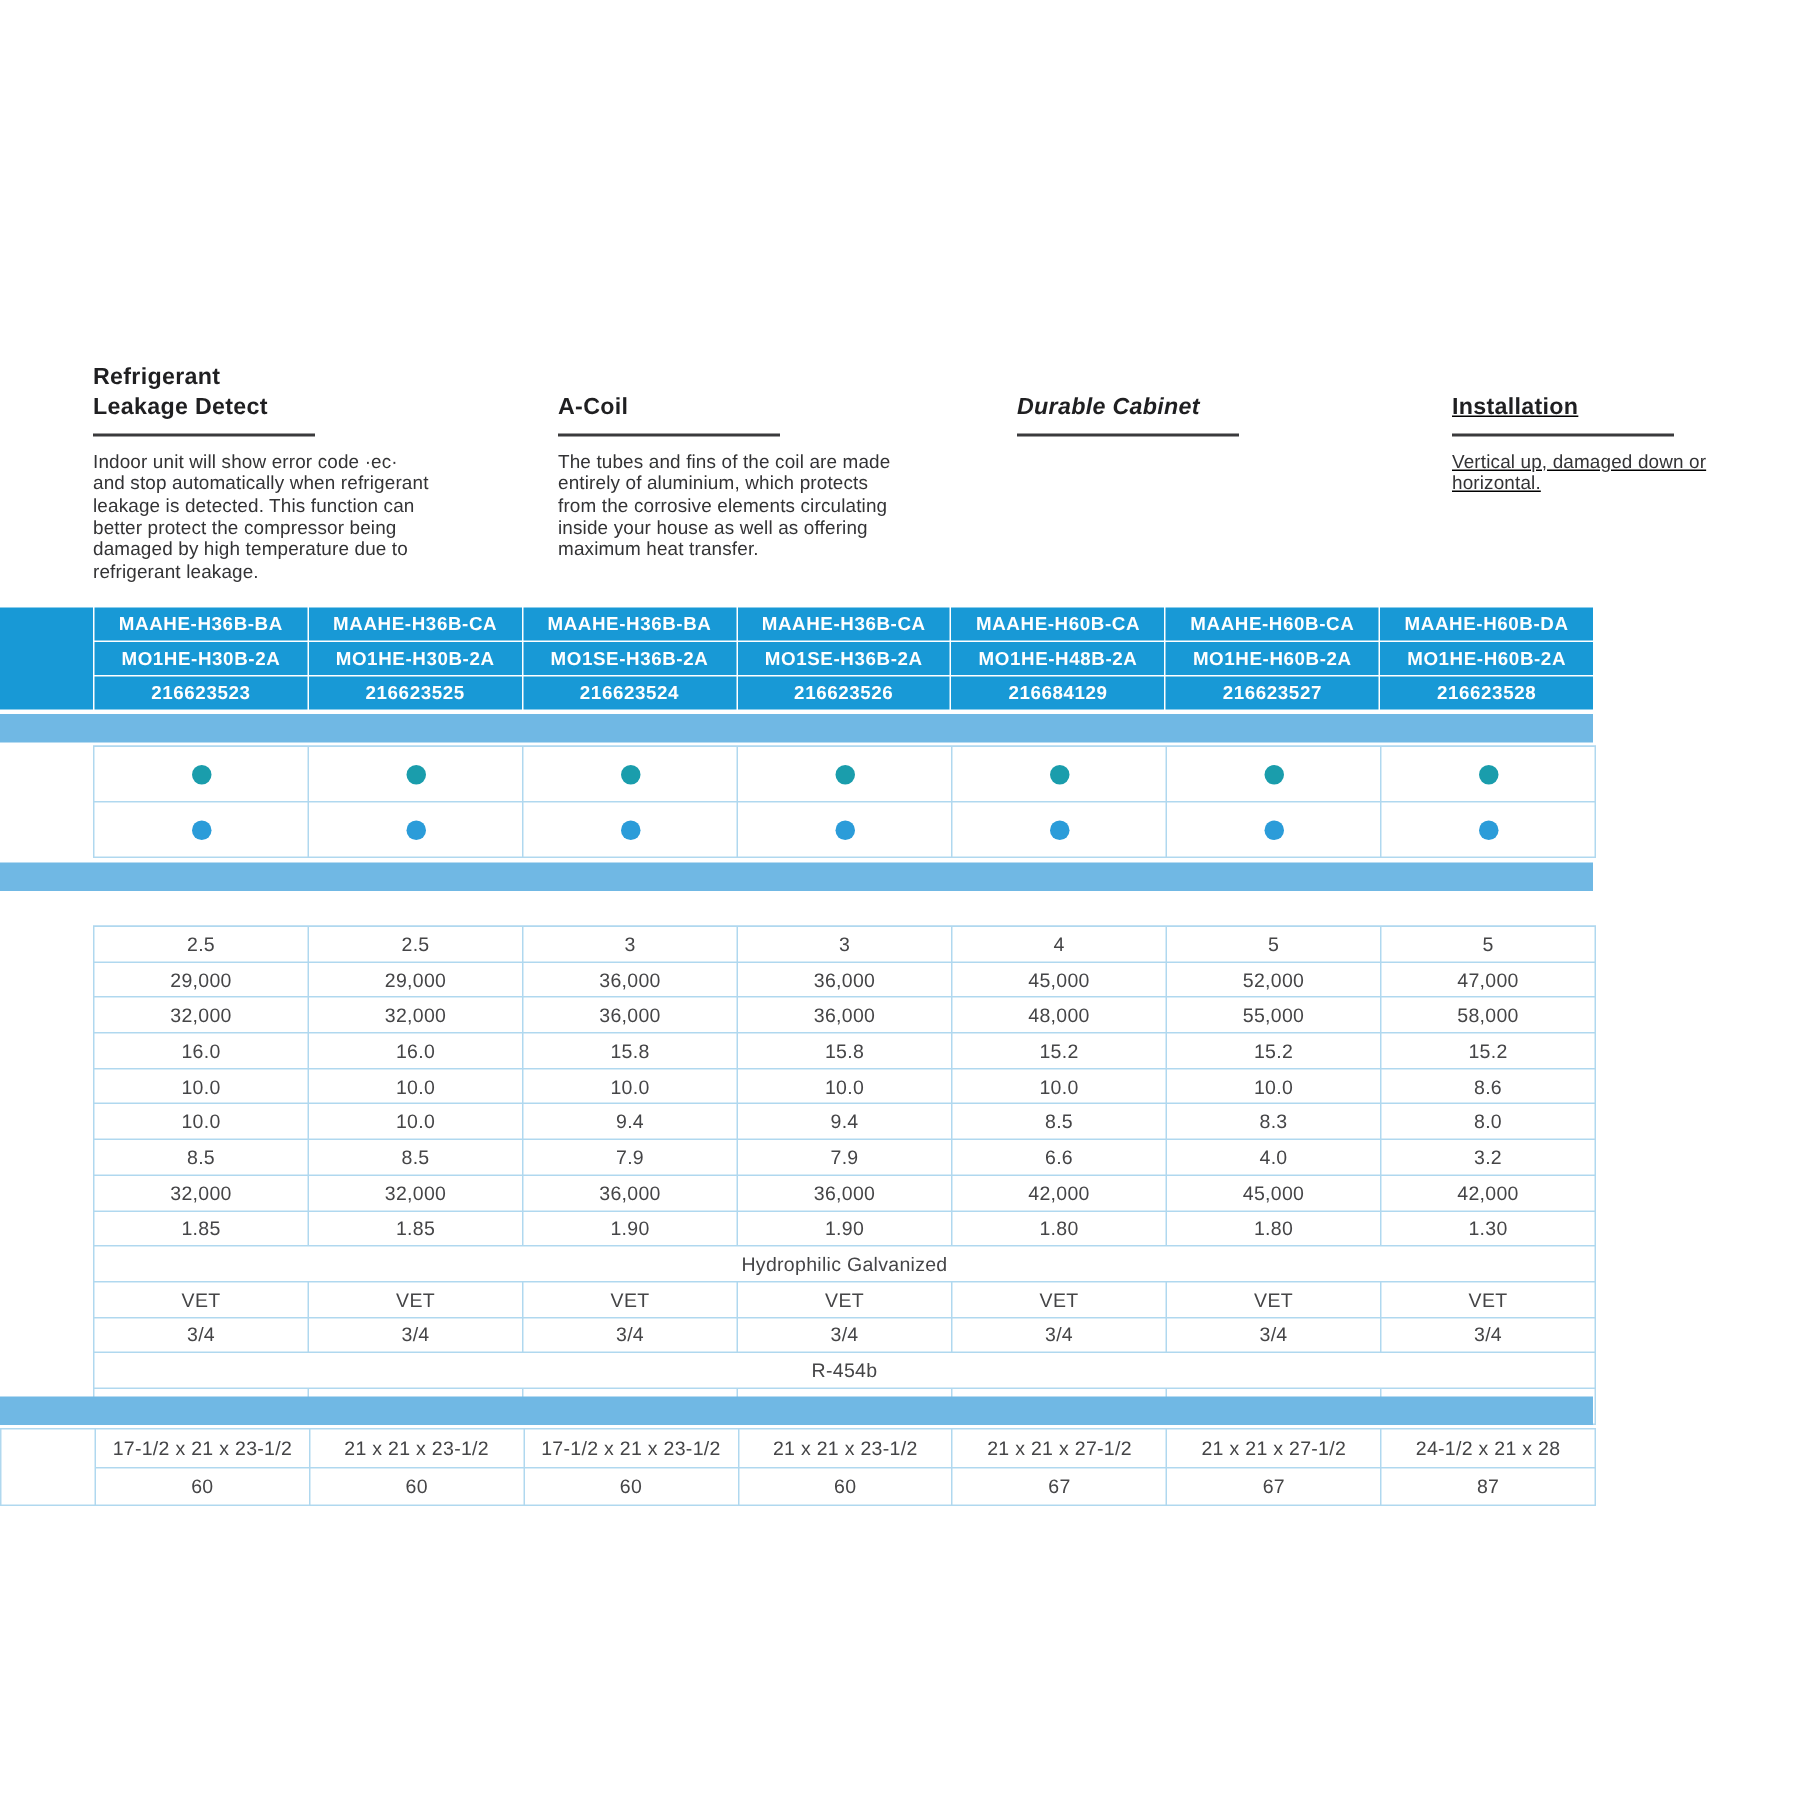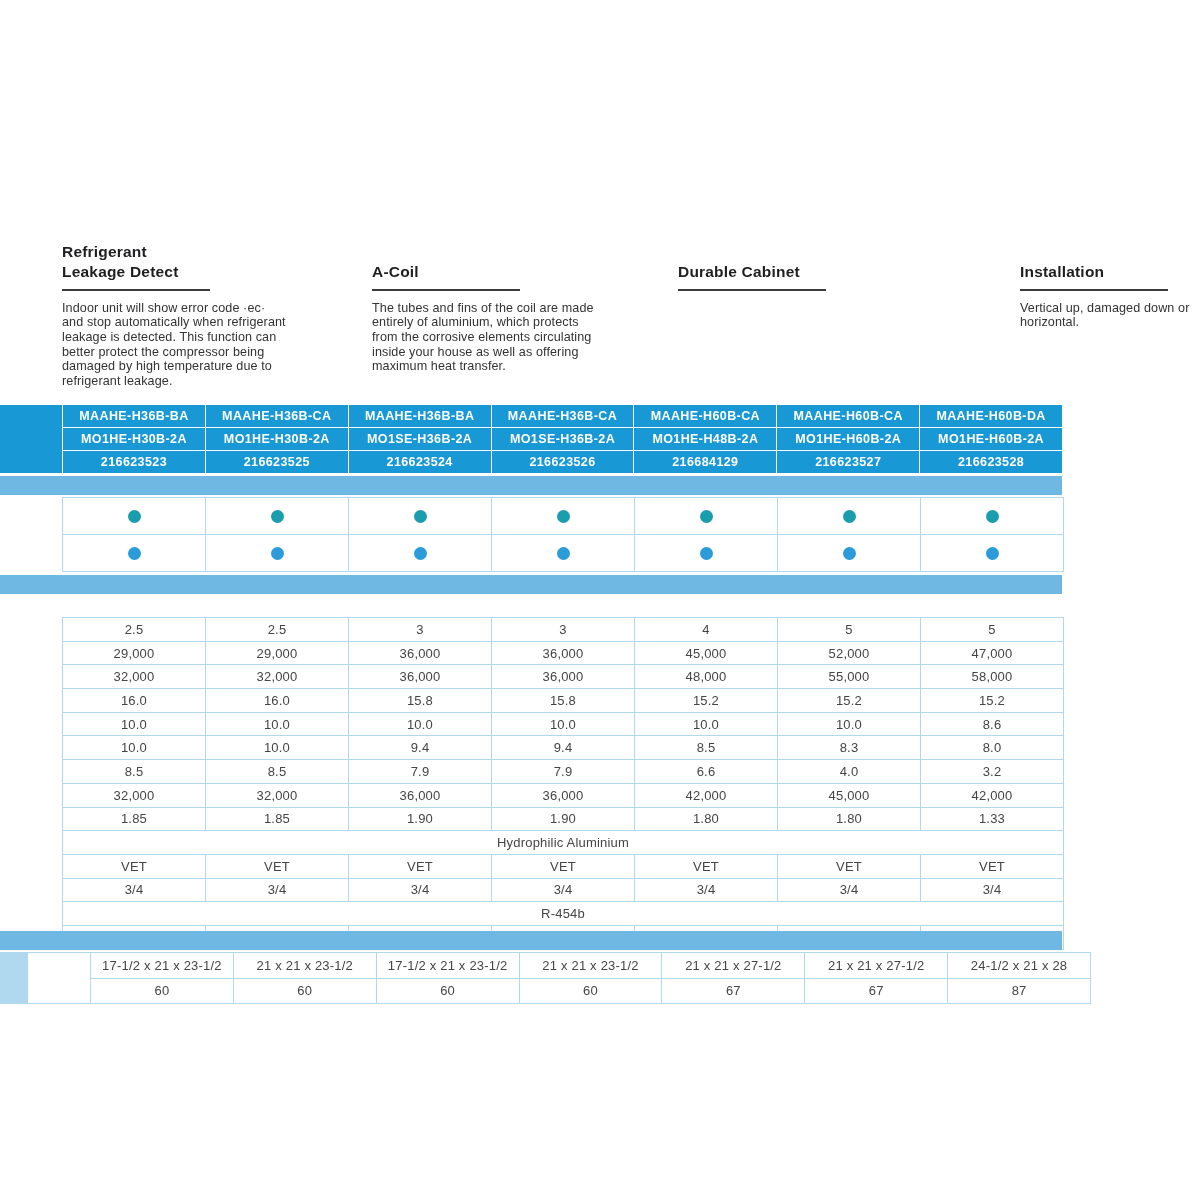--- a/index.html
+++ b/index.html
@@ -3,22 +3,22 @@
 <meta charset="utf-8">
 <style>
   html,body{margin:0;padding:0;background:#fff;}
   .page{position:relative;width:1200px;height:1200px;background:#fff;overflow:hidden;
         font-family:"Liberation Sans", sans-serif;}
 
   
   .feature{position:absolute;top:238px;}
   .feature.f1{left:62px;width:228px;}
   .feature.f2{left:372px;width:225px;}
-  .feature.f3{left:678px;width:215px;}
-  .feature.f4{left:1020px;width:175px;}
+  .feature.f3{left:678px;width:215px;font-style:italic;}
+  .feature.f4{left:968px;width:175px;text-decoration:underline;}
   .feature h3{margin:0;font-size:15.5px;line-height:20px;font-weight:700;
               color:#1f1f21;letter-spacing:.2px;white-space:pre-line;}
   .title-box{height:44px;display:flex;align-items:flex-end;}
   .rule{width:148px;height:1.5px;background:#3a3a3c;margin-top:7px;}
   .feature p{margin:10px 0 0 0;font-size:12.6px;line-height:14.7px;color:#333335;
              letter-spacing:.1px;}
 
   
   .spec-table{position:absolute;left:0;top:405px;width:1186px;height:605px;}
 
@@ -31,21 +31,21 @@
   .band{position:absolute;left:0;width:1062px;height:19px;background:var(--band-blue);}
   #band1{top:71px;} #band2{top:170px;} #band3{top:526px;}
 
   .bordered-grid{display:grid;gap:1px;background:var(--border-blue);
                  border:1px solid var(--border-blue);}
   #dots-grid{position:absolute;top:92px;left:62px;width:1000px;
              grid-template-columns:repeat(7,1fr);grid-auto-rows:36px;}
   #values-grid{position:absolute;top:191px;left:62px;width:1000px;
                grid-template-columns:repeat(7,1fr);grid-auto-rows:22.7px;margin-top:21px;}
   #bottom-grid{position:absolute;top:547px;left:0;width:1062px;
-               grid-template-columns:62px repeat(7,1fr);grid-auto-rows:24.5px;padding-left:27px;}
+               grid-template-columns:62px repeat(7,1fr);grid-auto-rows:24.5px;}
 
   .cell{background:#ffffff;display:flex;align-items:center;justify-content:center;
         font-size:13px;color:#454547;letter-spacing:.2px;}
   .cell.merged{grid-column:1 / -1;}
   .label-cell{grid-column:1;grid-row:1/3;}
   .dot{width:13px;height:13px;border-radius:50%;}
 </style>
 </head>
 <body>
 
@@ -210,22 +210,22 @@
         <div class="cell">36,000</div>
         <div class="cell">42,000</div>
         <div class="cell">45,000</div>
         <div class="cell">42,000</div>
         <div class="cell">1.85</div>
         <div class="cell">1.85</div>
         <div class="cell">1.90</div>
         <div class="cell">1.90</div>
         <div class="cell">1.80</div>
         <div class="cell">1.80</div>
-        <div class="cell">1.33</div>
-        <div class="cell merged">Hydrophilic Aluminium</div>
+        <div class="cell">1.30</div>
+        <div class="cell merged">Hydrophilic Galvanized</div>
         <div class="cell">VET</div>
         <div class="cell">VET</div>
         <div class="cell">VET</div>
         <div class="cell">VET</div>
         <div class="cell">VET</div>
         <div class="cell">VET</div>
         <div class="cell">VET</div>
         <div class="cell">3/4</div>
         <div class="cell">3/4</div>
         <div class="cell">3/4</div>

